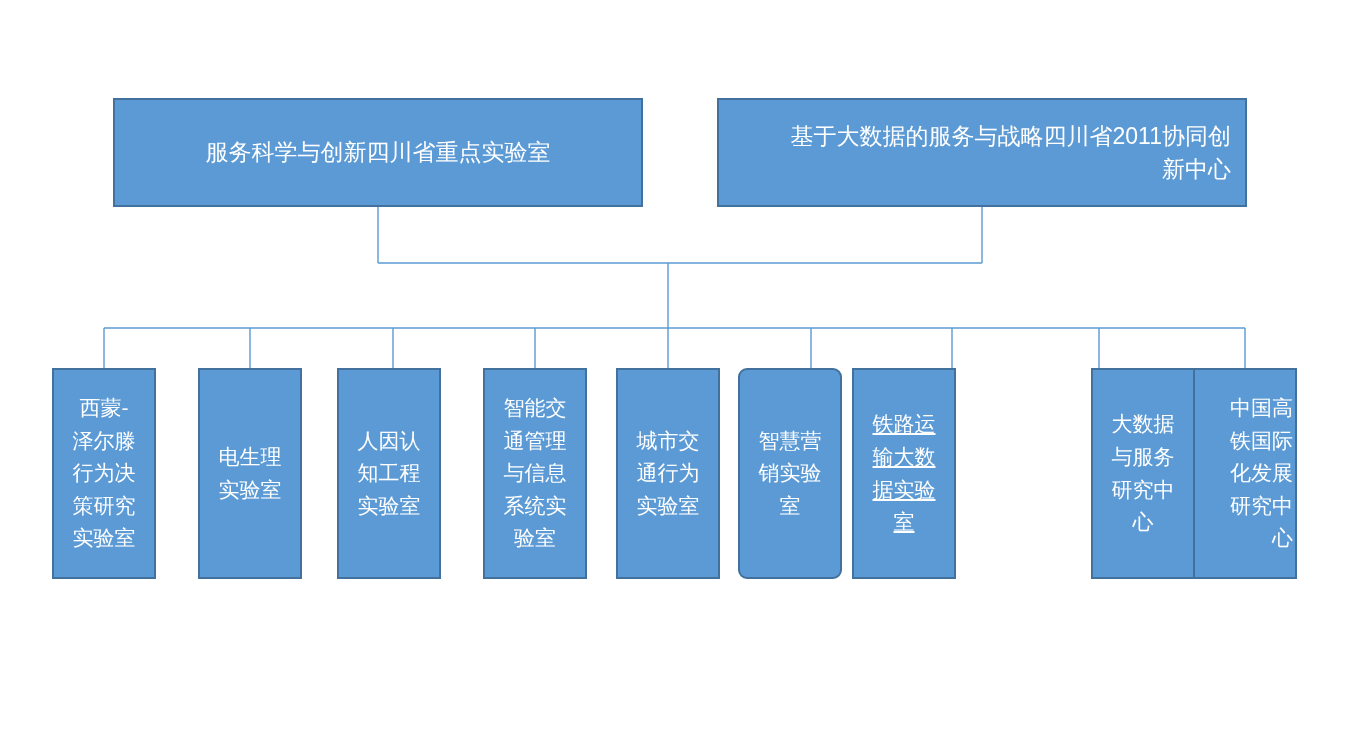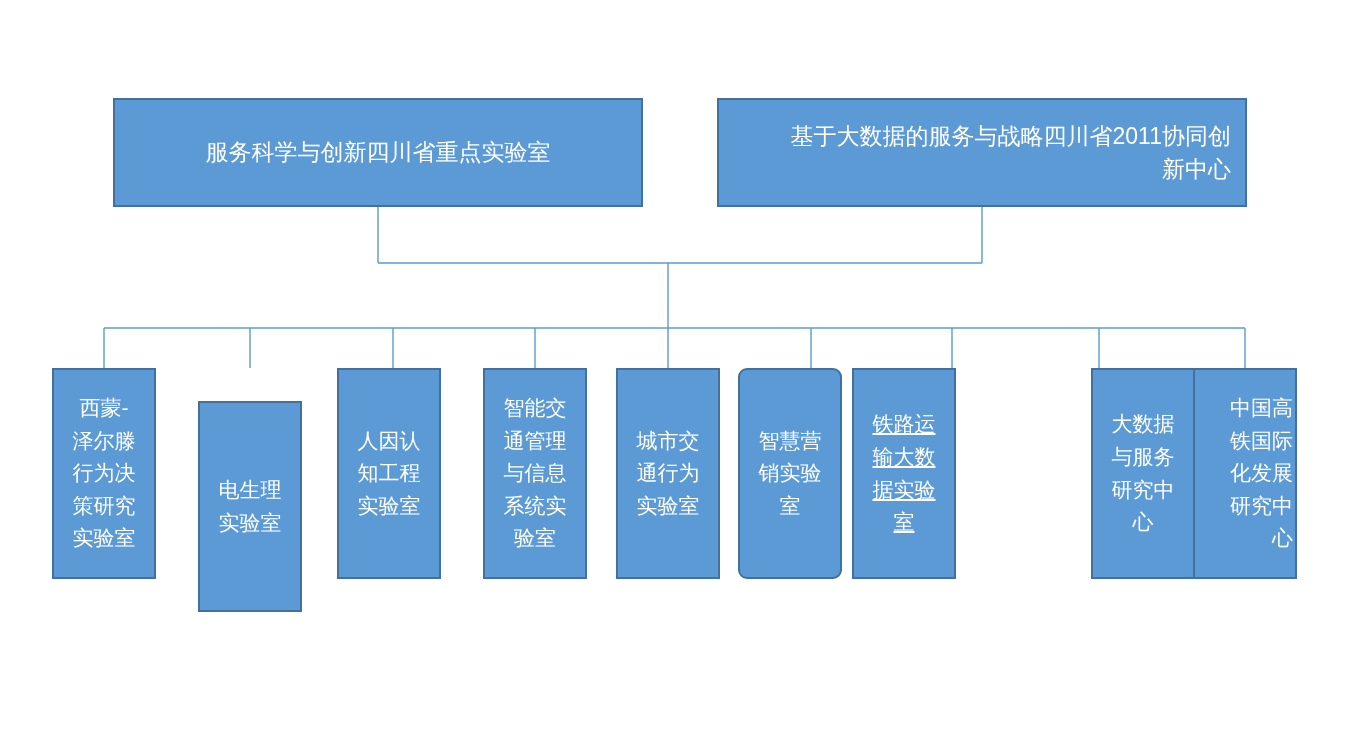--- a/index.html
+++ b/index.html
@@ -80,21 +80,21 @@
 新中心</span>
   </div>
 
   <div class="node child" style="left:52px;">
     <span class="label">西蒙-
 泽尔滕
 行为决
 策研究
 实验室</span>
   </div>
-  <div class="node child" style="left:198px;margin-top:33px;">
+  <div class="node child" style="left:198px;">
     <span class="label">电生理
 实验室</span>
   </div>
   <div class="node child" style="left:337px;">
     <span class="label">人因认
 知工程
 实验室</span>
   </div>
   <div class="node child" style="left:483px;">
     <span class="label">智能交

